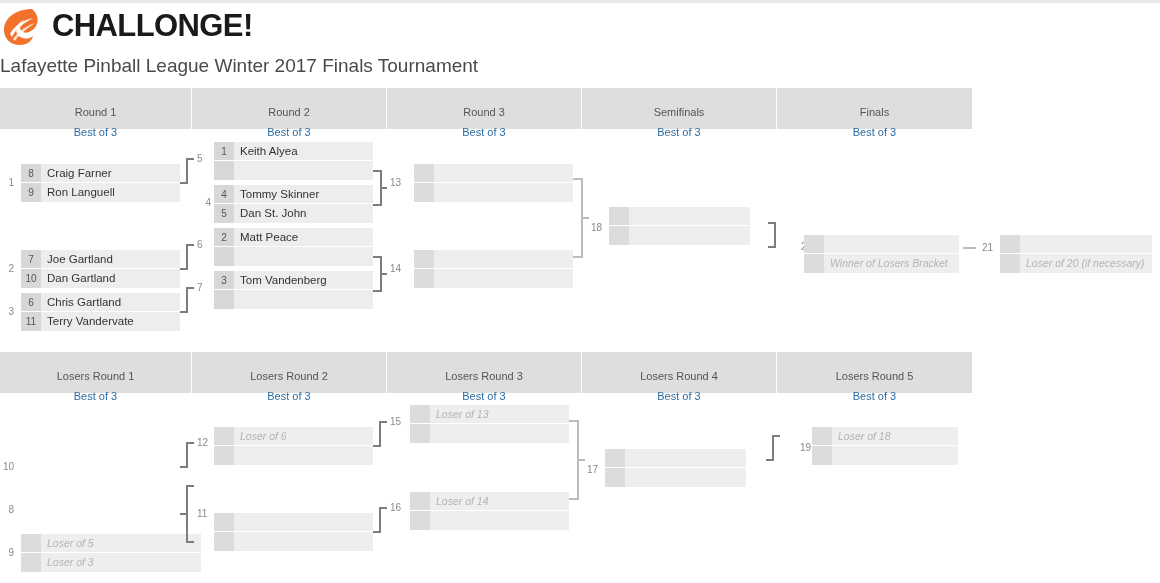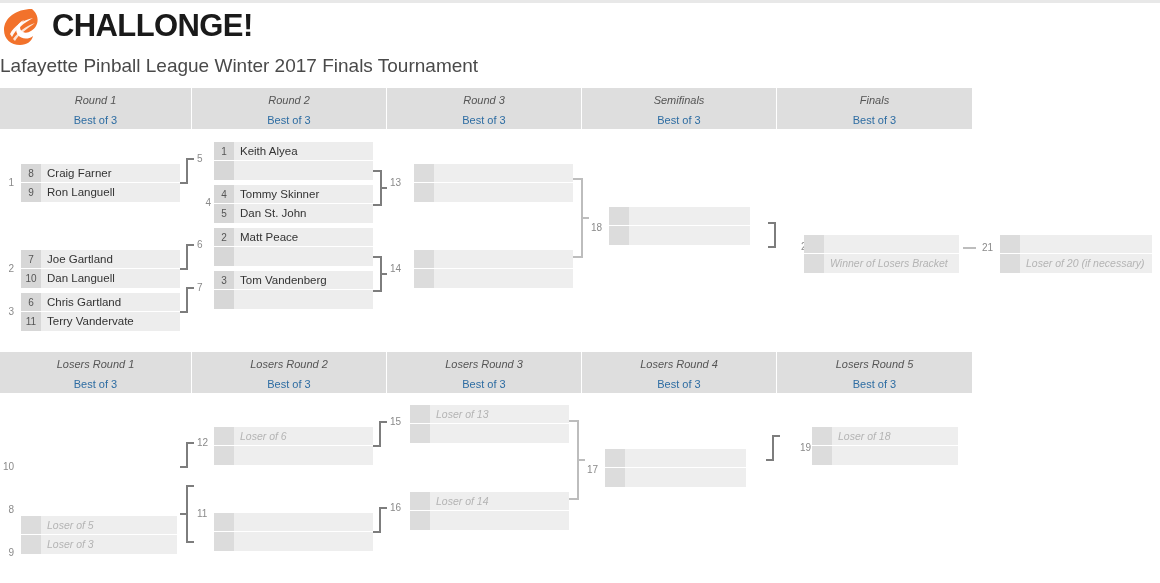--- a/index.html
+++ b/index.html
@@ -28,21 +28,21 @@
 
   
   .round-strip { position: absolute; height: 41px; }
   .round-cell {
     position: absolute; top: 0; height: 41px;
     background: #dedede; border-right: 1px solid #ffffff;
     text-align: center;
   }
   .round-cell .rname {
     display: block; font-size: 11px; color: #555555;
-    line-height: 12px; padding-top: 6px; white-space: nowrap; font-style: italic;
+    line-height: 12px; padding-top: 18px; white-space: nowrap;
   }
   .round-cell .rfmt {
     display: block; font-size: 11px; color: #2d6ca2;
     line-height: 12px; padding-top: 8px; white-space: nowrap;
   }
 
   
   .match { position: absolute; }
   .mrow {
     position: relative; height: 19px; width: 100%;
@@ -139,21 +139,21 @@
   </div>
 
   <div class="midx" style="left:0;top:264px;width:14px;">2</div>
   <div class="match" style="left:21px;top:250px;width:159px;">
     <div class="mrow">
       <span class="seed">7</span>
       <span class="pname">Joe Gartland</span>
     </div>
     <div class="mrow">
       <span class="seed">10</span>
-      <span class="pname">Dan Languell</span>
+      <span class="pname">Dan Gartland</span>
     </div>
   </div>
 
   <div class="midx" style="left:0;top:307px;width:14px;">3</div>
   <div class="match" style="left:21px;top:293px;width:159px;">
     <div class="mrow">
       <span class="seed">6</span>
       <span class="pname">Chris Gartland</span>
     </div>
     <div class="mrow">
@@ -340,21 +340,21 @@
       <span class="rname">Losers Round 5</span>
       <span class="rfmt">Best of 3</span>
     </div>
   </div>
 
   <div class="midx" style="left:0;top:462px;width:14px;">10</div>
 
   <div class="midx" style="left:0;top:505px;width:14px;">8</div>
 
   <div class="midx" style="left:0;top:548px;width:14px;">9</div>
-  <div class="match faded" style="left:21px;top:516px;width:156px;">
+  <div class="match faded" style="left:21px;top:534px;width:180px;">
     <div class="mrow">
       <span class="seed"></span>
       <span class="pname ph">Loser of 5</span>
     </div>
     <div class="mrow">
       <span class="seed"></span>
       <span class="pname ph">Loser of 3</span>
     </div>
   </div>
 

